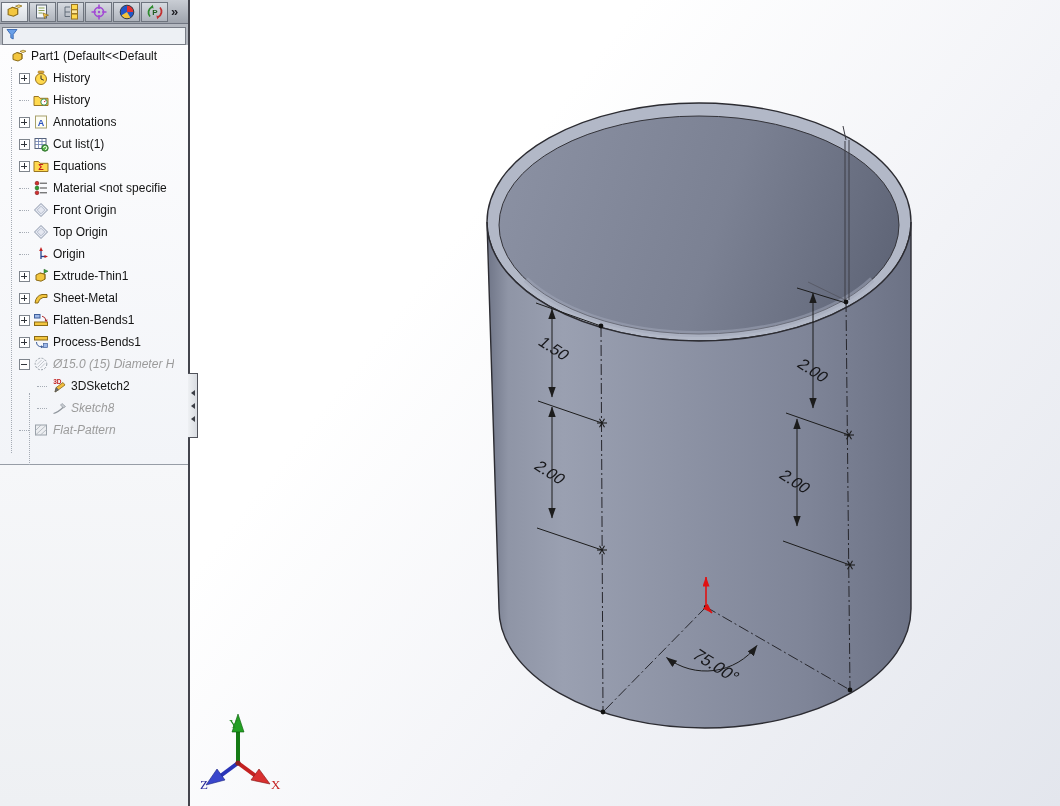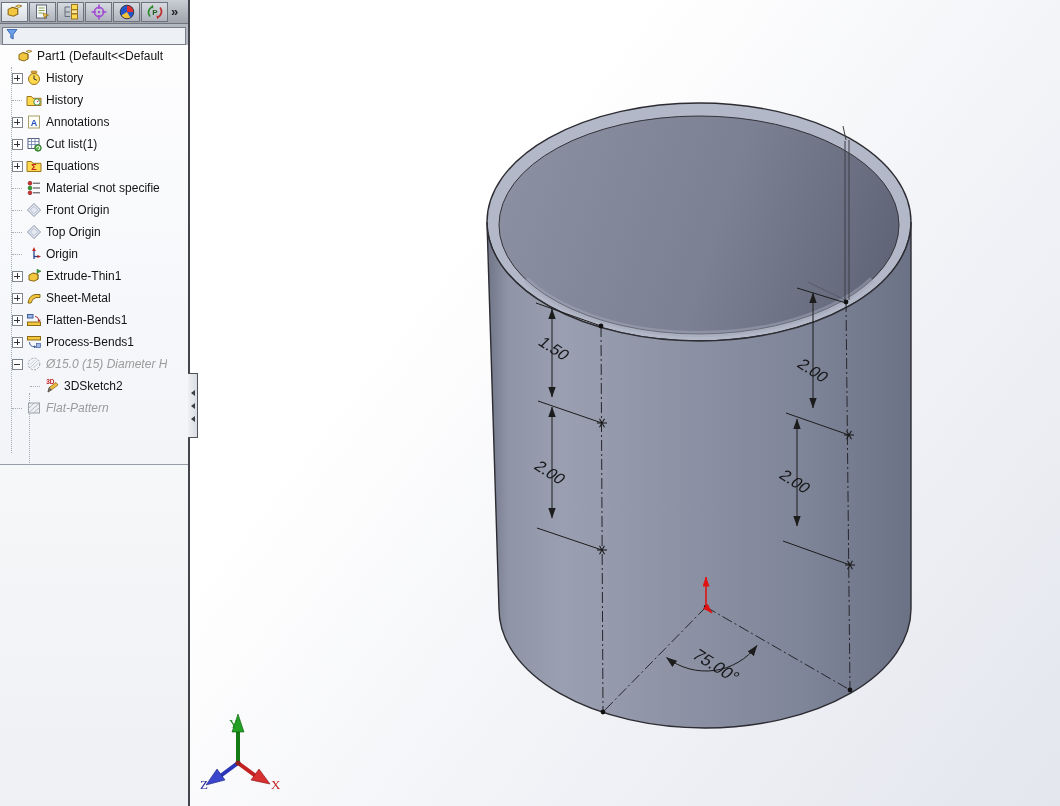--- a/index.html
+++ b/index.html
@@ -21,21 +21,21 @@
              display:flex;align-items:center;padding:1px 2px;}
   .filter-field{flex:1;height:16px;background:#edf0f4;border:1px solid #787d86;
                 display:flex;align-items:center;padding-left:2px;}
   .filter-field input{flex:1;border:0;background:transparent;outline:none;font-size:11px;height:14px;}
 
   .tree{position:absolute;top:45px;left:0;right:0;height:419px;
         background:linear-gradient(180deg,#fdfdfe 0%,#f2f4f8 100%);
         border-bottom:1px solid #979da6;box-shadow:0 1px 0 #ffffff;}
   .vguide{position:absolute;left:11px;top:22px;height:386px;border-left:1px dotted #a6acb5;}
   .vguide2{position:absolute;left:29px;top:348px;height:80px;border-left:1px dotted #a6acb5;}
-  .trow{position:relative;display:flex;align-items:center;height:22px;padding-left:8px;cursor:default;}
+  .trow{position:relative;display:flex;align-items:center;height:22px;padding-left:15px;cursor:default;}
   .trow .lbl{font-size:12px;color:#141414;white-space:nowrap;overflow:hidden;margin-left:4px;}
   .trow .lbl.gray{color:#9b9b9b;font-style:italic;}
   .gut{width:18px;display:flex;align-items:center;justify-content:center;flex:0 0 18px;}
   .ind{width:18px;flex:0 0 18px;}
   .ticon{width:16px;height:16px;flex:0 0 16px;display:flex;align-items:center;justify-content:center;}
   .ticon svg{display:block;}
   .expbox{width:9px;height:9px;background:#fff;border:1px solid #7f858d;position:relative;box-sizing:content-box;}
   .expbox::before{content:"";position:absolute;left:1.5px;right:1.5px;top:4px;height:1px;background:#30343a;}
   .expbox.plus::after{content:"";position:absolute;top:1.5px;bottom:1.5px;left:4px;width:1px;background:#30343a;}
   .stub{width:10px;border-top:1px dotted #a6acb5;height:0;}
@@ -130,21 +130,21 @@
             <path d="M2,2.5 H12 L8.2,7.5 V12 L5.8,10.8 V7.5 Z" fill="#6aa0e8" stroke="#2a5aa8" stroke-width=".8"></path>
           </svg></span>
       <input value="" style="">
     </div>
   </div>
 
   <div class="tree">
     <div class="vguide"></div>
     <div class="vguide2"></div>
 
-    <div class="trow" style="padding-left:17px;">
+    <div class="trow" style="padding-left:11px;">
       <span class="ticon">
           <svg width="16" height="16" viewBox="0 0 16 16">
             <path d="M2,6.5 l4,-2 5,1.5 0,5 -4,2 -5,-1.5 z" fill="#f3c63f" stroke="#8a6a15"></path>
             <path d="M6,4.5 l5,1.5 0,5" fill="none" stroke="#8a6a15" stroke-width=".7"></path>
             <path d="M9,3.4 l3,-1.2 3,1 -3,1.4 z" fill="#ffe27a" stroke="#8a6a15" stroke-width=".7"></path>
           </svg>
         </span>
       <span class="lbl">Part1  (Default&lt;&lt;Default</span>
     </div>
 
@@ -349,20 +349,33 @@
       <span class="ticon">
           <svg width="16" height="16" viewBox="0 0 16 16">
             <text x="2.2" y="6.3" font-size="6.5" font-weight="bold" fill="#c22121">3D</text>
             <path d="M4,14 L5.2,9.5 12,4.5 14,7 7.5,11.8 Z" fill="#f2bd3e" stroke="#8a6a15" stroke-width=".8"></path>
             <path d="M4,14 L5.2,9.5 7.5,11.8 Z" fill="#6b6f78" stroke="#4c4f56" stroke-width=".6"></path>
           </svg>
         </span>
       <span class="lbl">3DSketch2</span>
     </div>
 
+    <div class="trow">
+      <span class="ind"></span>
+      <span class="gut">
+          <span class="stub"></span>
+        </span>
+      <span class="ticon">
+          <svg width="16" height="16" viewBox="0 0 16 16">
+            <path d="M2.5,13.5 Q7,12.5 13,6.5" fill="none" stroke="#8f959c" stroke-width="1.2"></path>
+            <path d="M11,3.5 L14.5,6.5 12.5,8 9.5,5 Z" fill="#c7ccd2" stroke="#8f959c" stroke-width=".7"></path>
+          </svg>
+        </span>
+      <span class="lbl gray">Sketch8</span>
+    </div>
 
     <div class="trow">
       <span class="gut">
           <span class="stub"></span>
         </span>
       <span class="ticon">
           <svg width="16" height="16" viewBox="0 0 16 16">
             <rect x="2.5" y="3" width="11" height="10" fill="#eceef1" stroke="#9aa1a9"></rect>
             <path d="M2.5,13 L13.5,3 M2.5,8.5 L8,3 M7.5,13 L13.5,7.5" stroke="#aab0b8" stroke-width=".8"></path>
           </svg>

